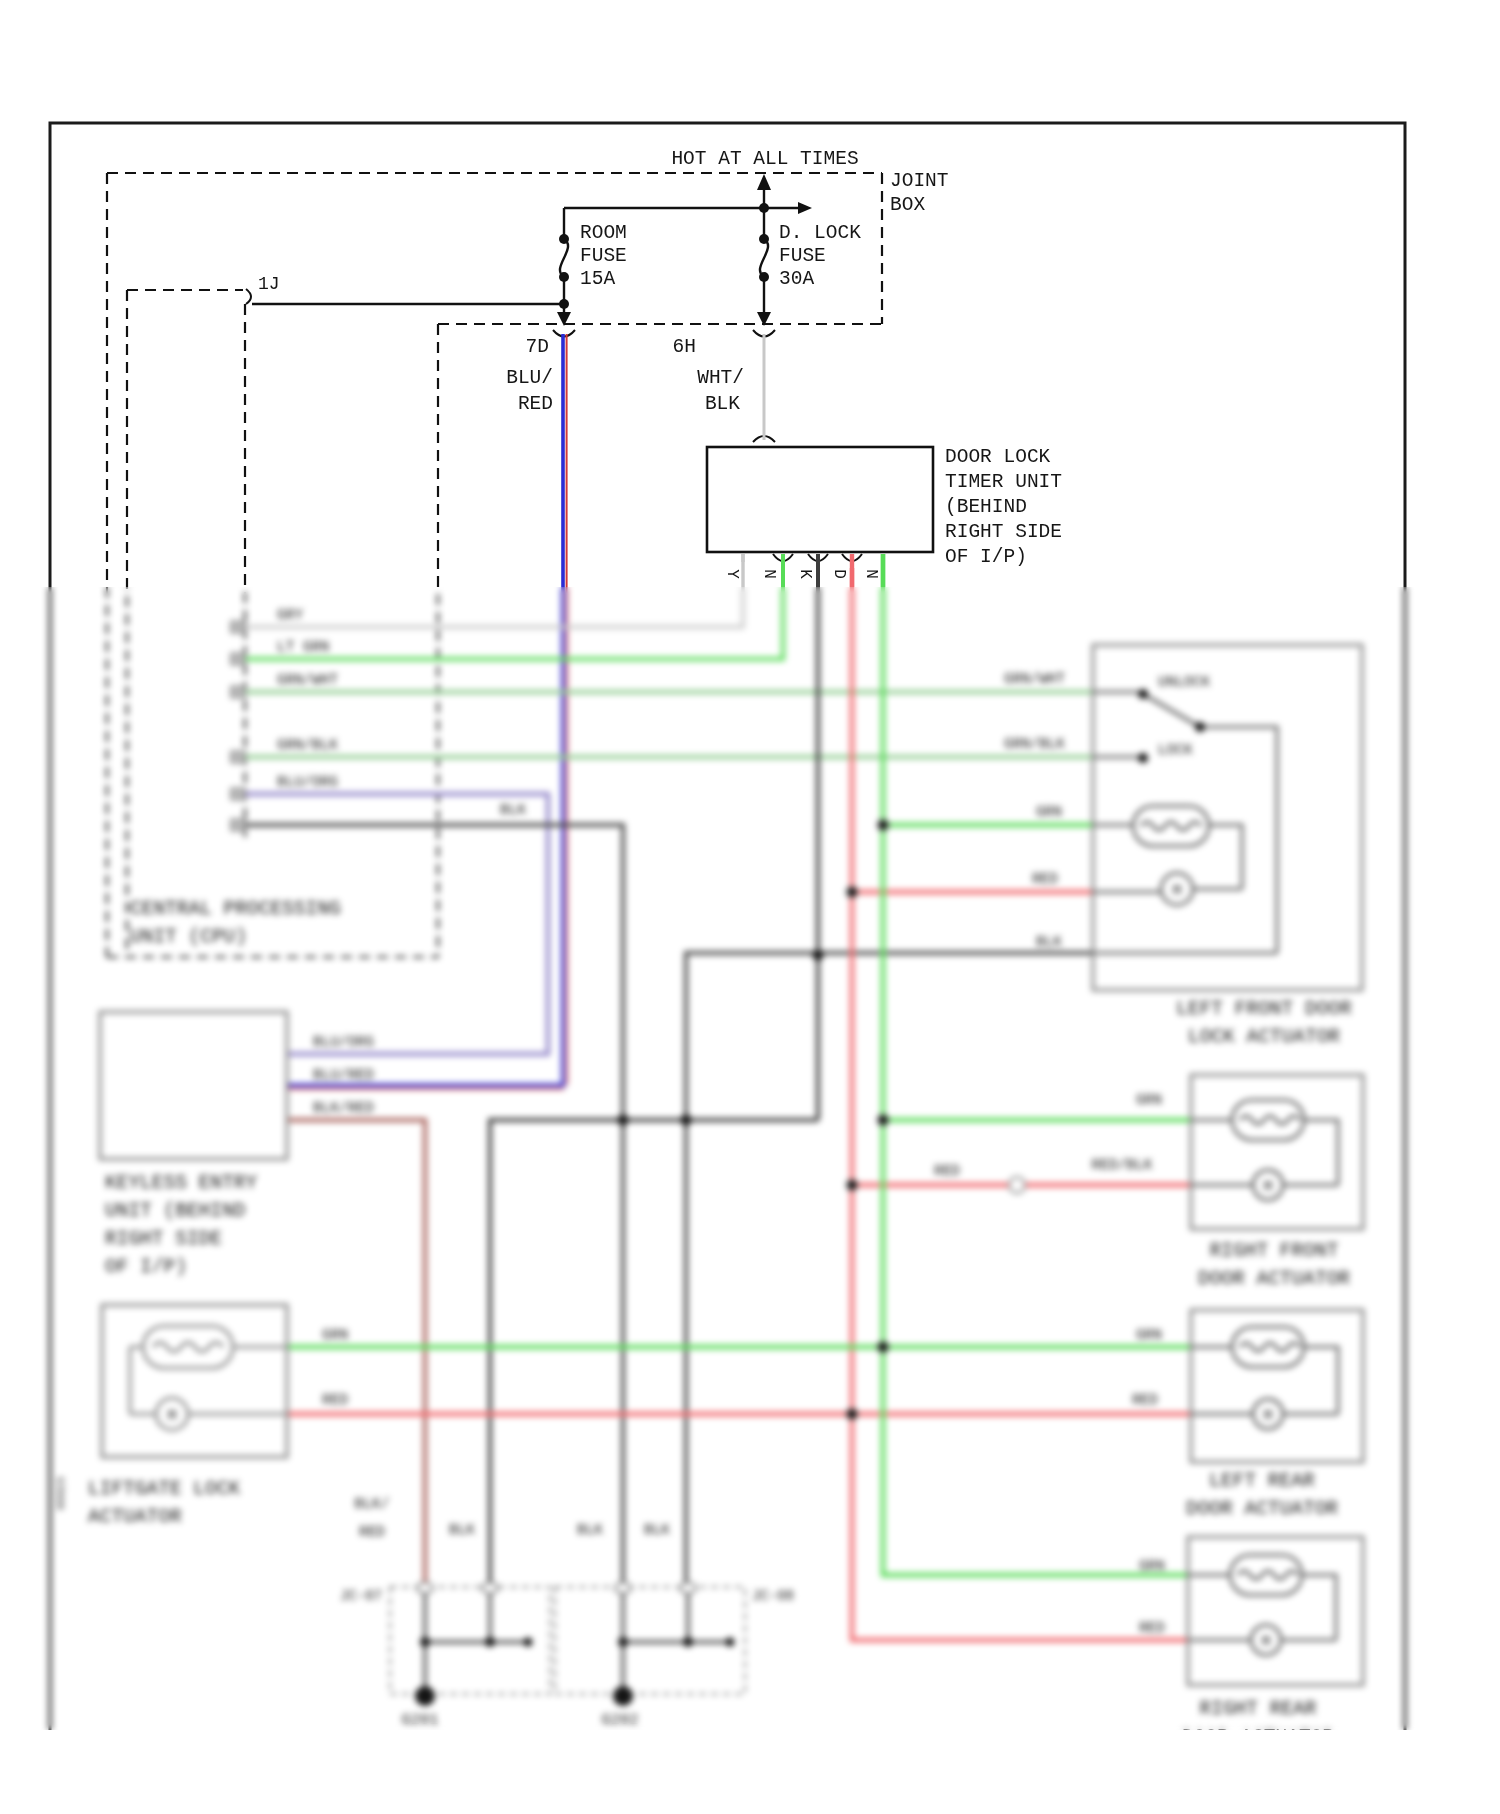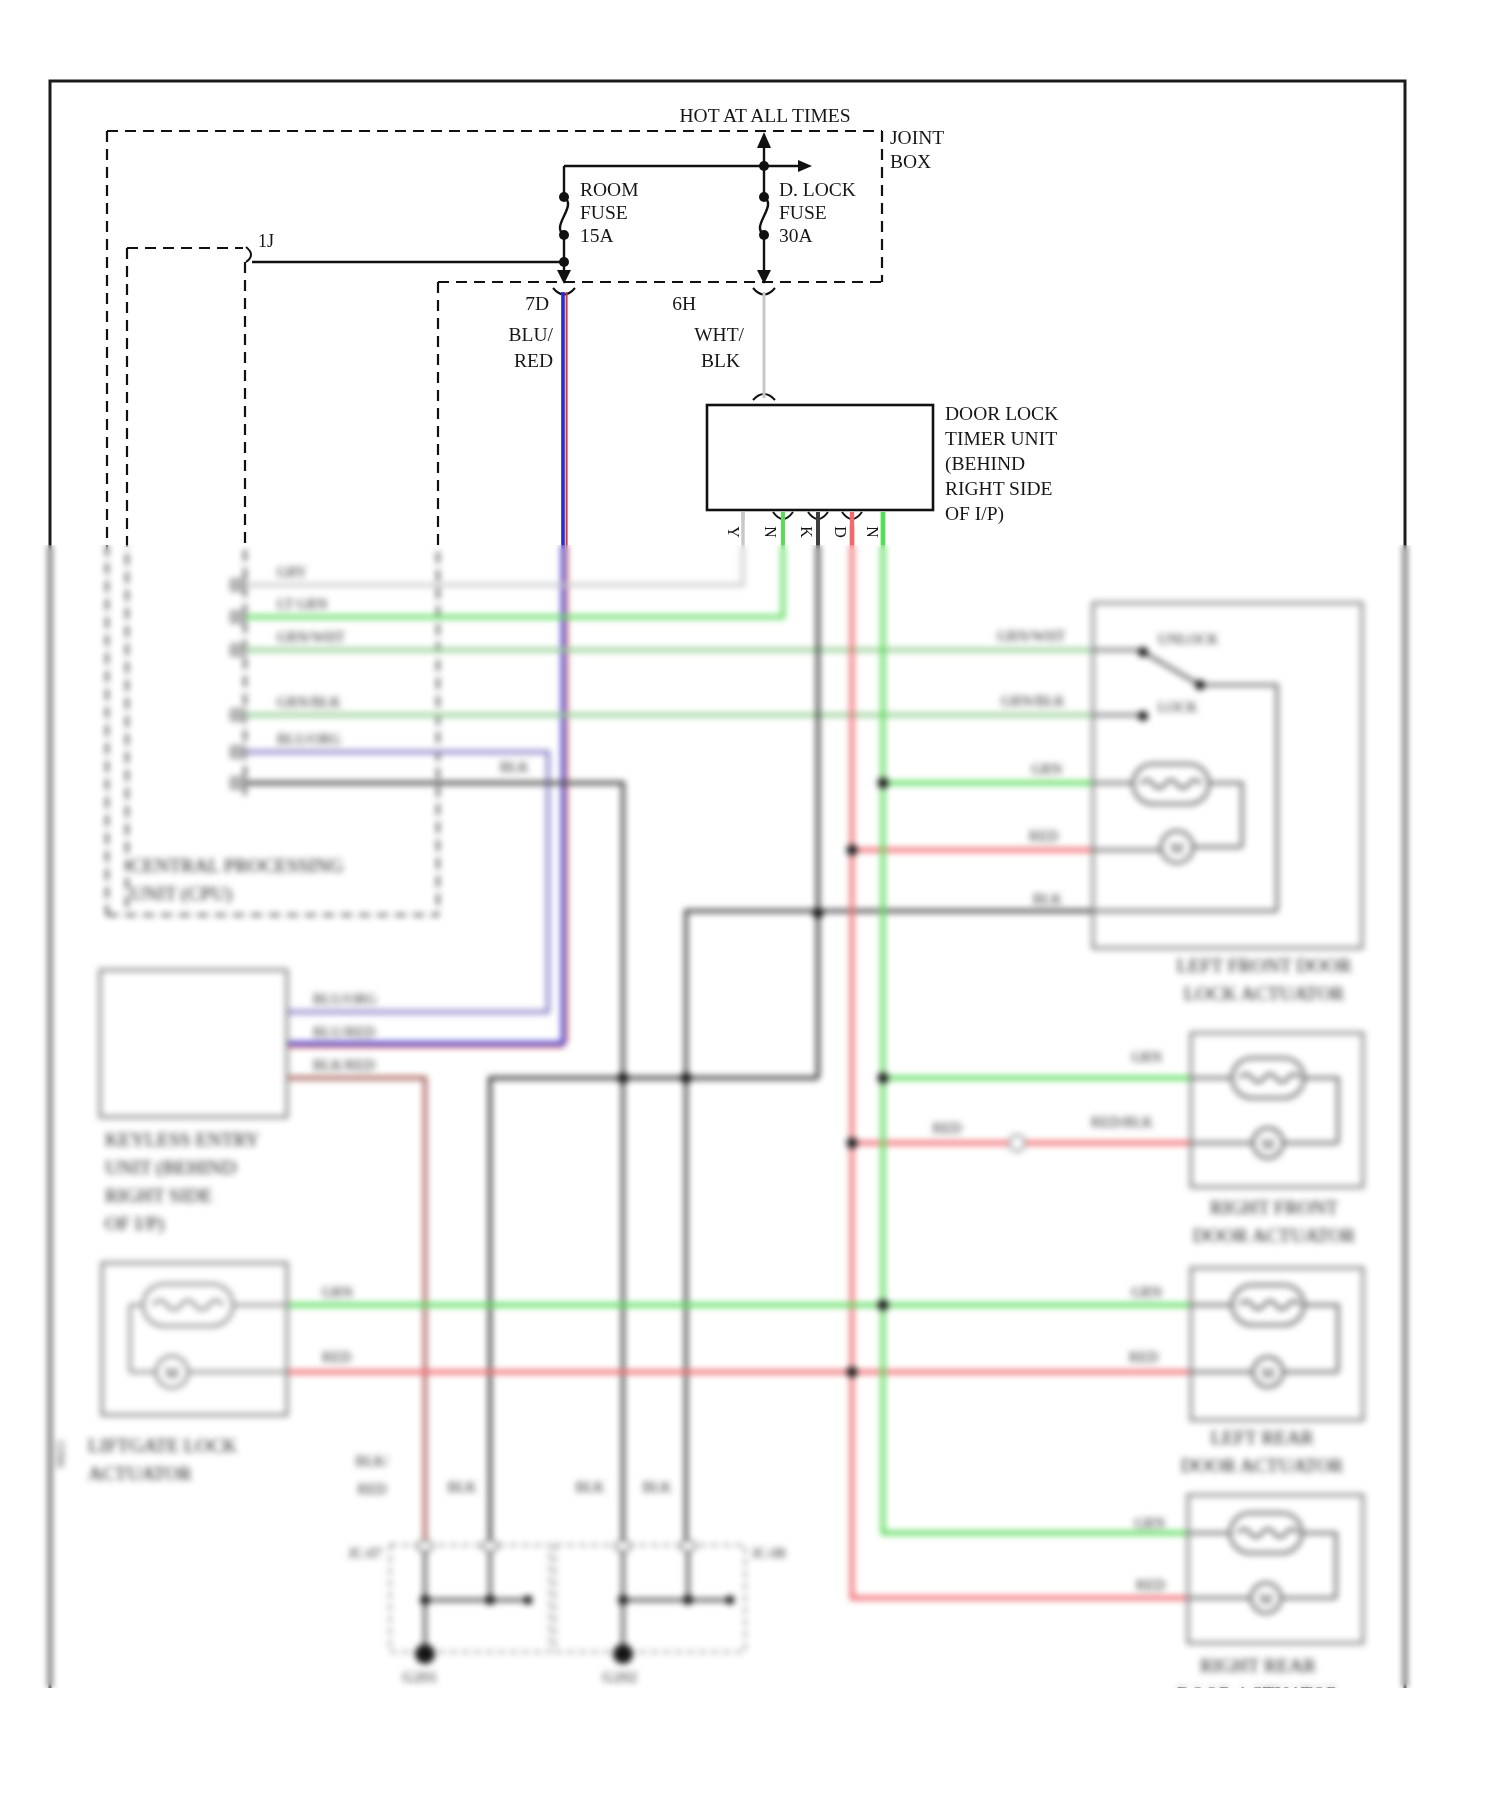--- a/index.html
+++ b/index.html
@@ -1,17 +1,17 @@
 <!DOCTYPE html>
 <html><head>
 <meta charset="utf-8">
 <style>
   html,body{margin:0;padding:0;background:#ffffff;}
   .stage{position:relative;width:1500px;height:1688px;background:#ffffff;overflow:hidden;
-         font-family:Liberation Serif, serif;}
+         font-family:Liberation Mono, monospace;margin-top:42px;}
   svg{position:absolute;left:0;top:0;}
   svg text{fill:#161616;}
   .blur-overlay{position:absolute;left:38px;top:545px;width:1380px;height:1200px;
                 backdrop-filter:blur(3.2px);-webkit-backdrop-filter:blur(3.2px);
                 background:rgba(255,255,255,0.02);pointer-events:none;}
   .t19{font-size:19.5px;} .t18{font-size:18px;} .t16{font-size:16px;}
   .t15{font-size:15.5px;} .t14{font-size:14.5px;} .t13{font-size:14px;} .t11{font-size:11px;}
   .mid{text-anchor:middle;} .end{text-anchor:end;}
 </style>
 </head>

